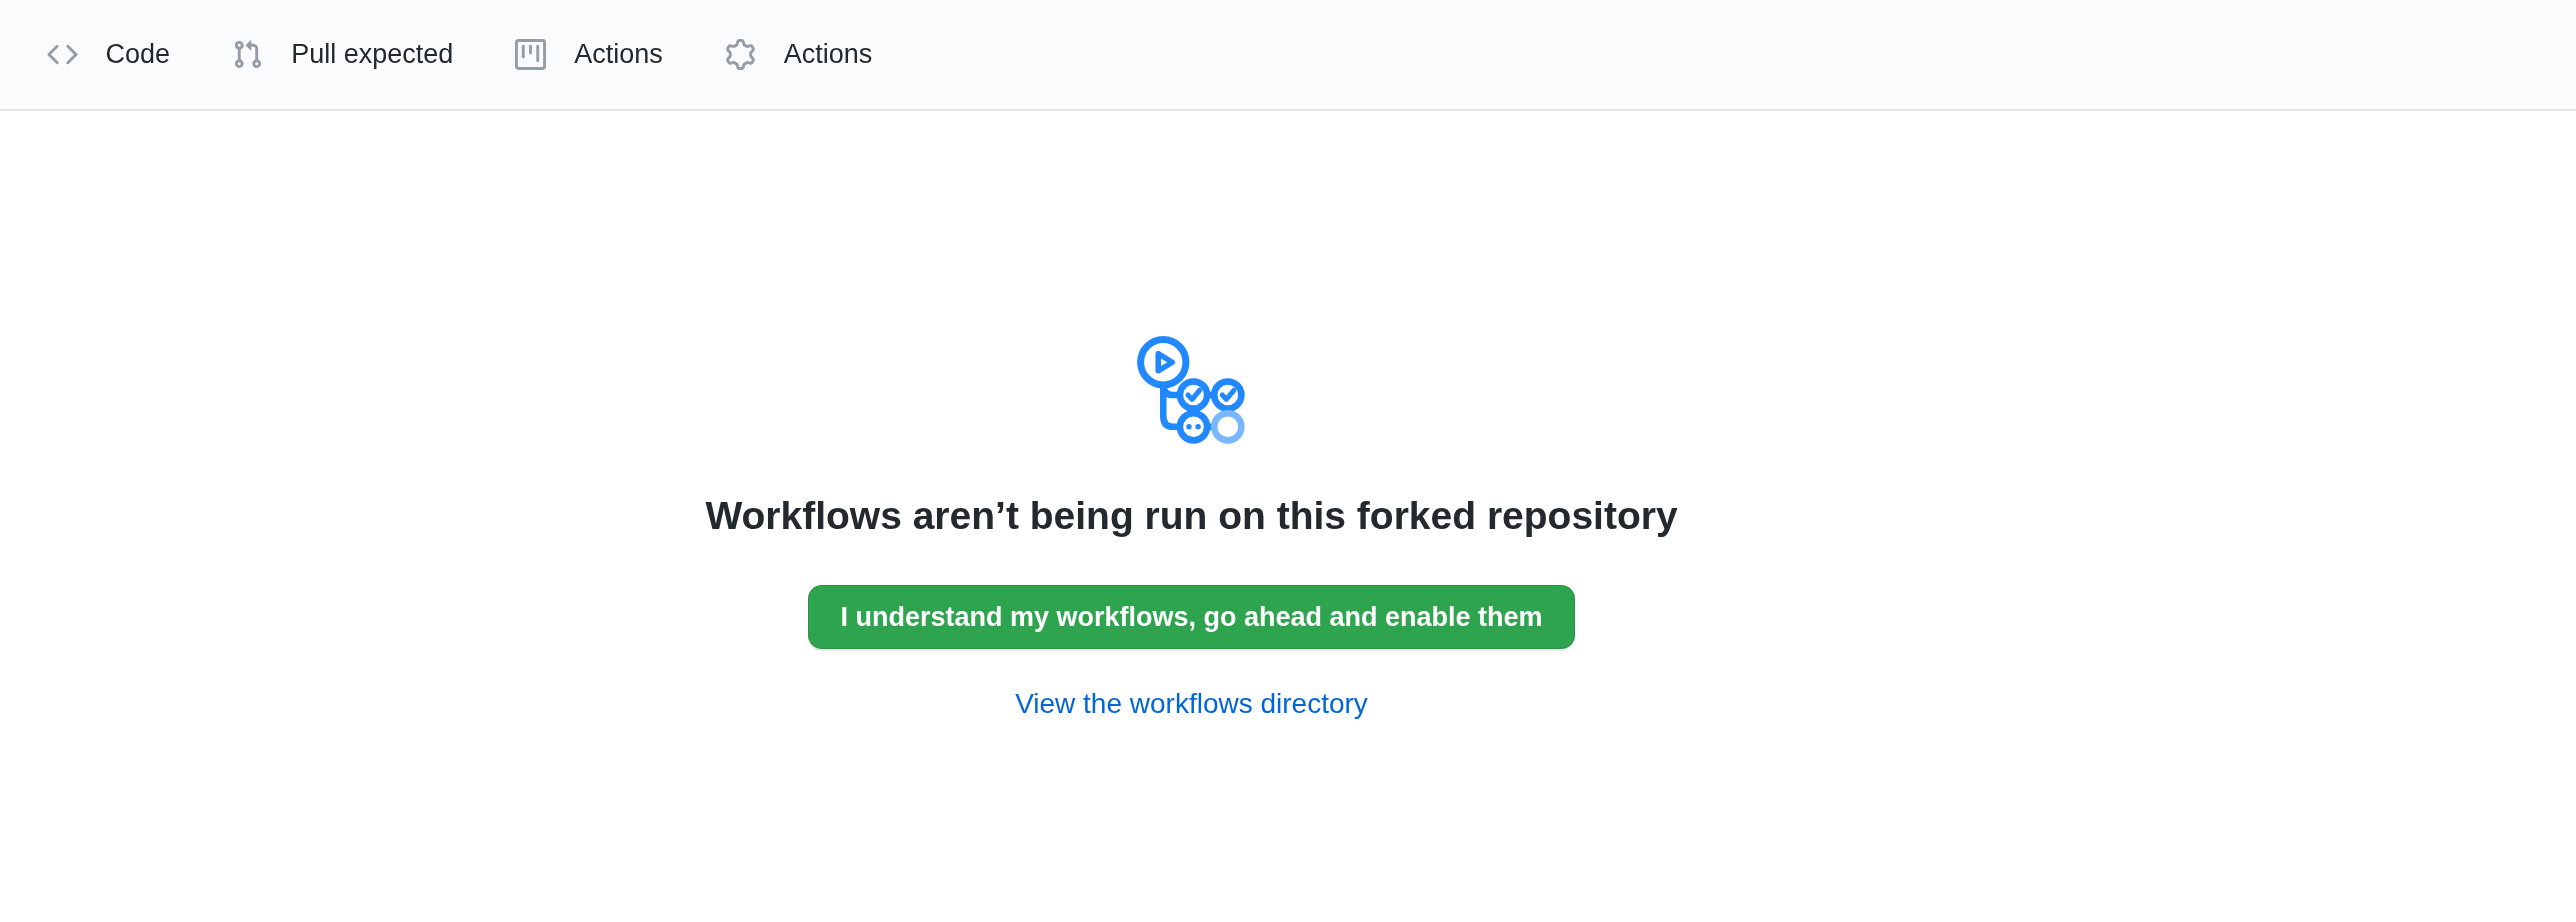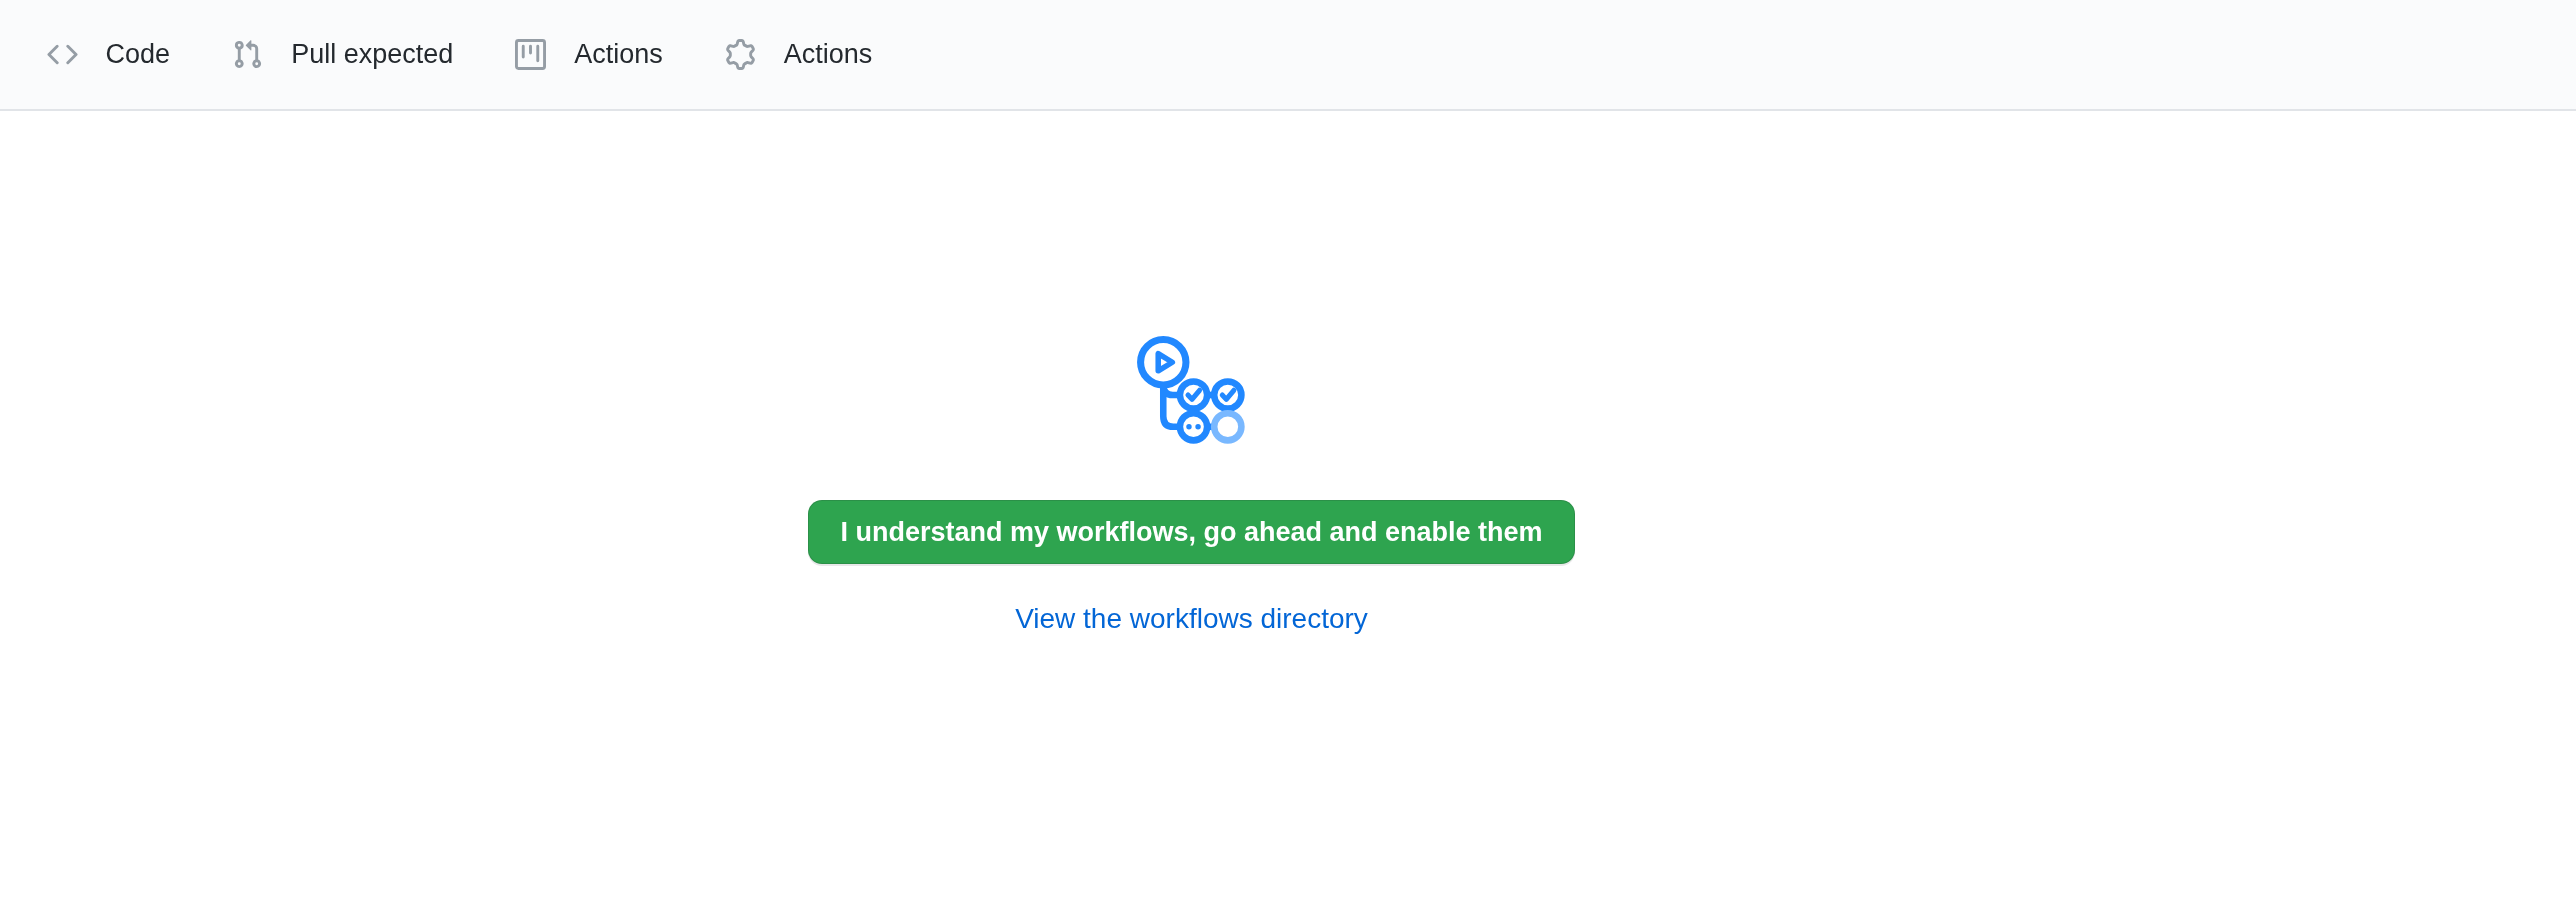--- a/index.html
+++ b/index.html
@@ -152,20 +152,21 @@
     <circle cx="96" cy="62.5" r="13.5" fill="#fff" stroke="#2188FF" stroke-width="6.5"></circle>
     <path d="M90.5 62.5 L94.5 66.8 L102 57.8" stroke="#2188FF" stroke-width="5" stroke-linecap="round" stroke-linejoin="round"></path>
 
     <line x1="76.5" y1="94" x2="81" y2="94" stroke="#2188FF" stroke-width="6.5"></line>
     <circle cx="62" cy="94" r="13.5" fill="#fff" stroke="#2188FF" stroke-width="6.5"></circle>
     <circle cx="57.5" cy="94" r="2.7" fill="#2188FF" stroke="none"></circle>
     <circle cx="66.5" cy="94" r="2.7" fill="#2188FF" stroke="none"></circle>
     <circle cx="96" cy="94" r="13.5" fill="#fff" stroke="#79B8FF" stroke-width="6.5"></circle>
   </svg>
 
+  <h3 class="blank-title">Workflows aren’t being run on this forked repository</h3>
 
 
   <button class="enable-btn">I understand my workflows, go ahead and enable them</button>
 
   <a class="workflows-link">View the workflows directory</a>
 
 </main>
 
 
 </body></html>

